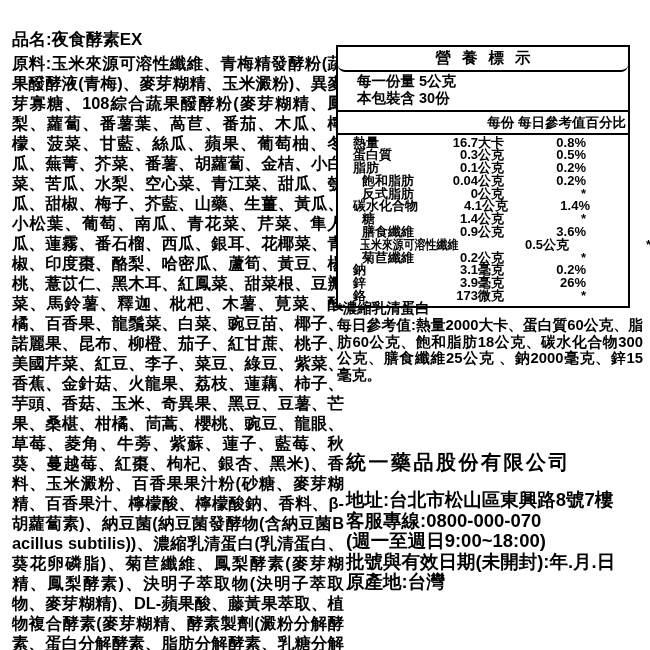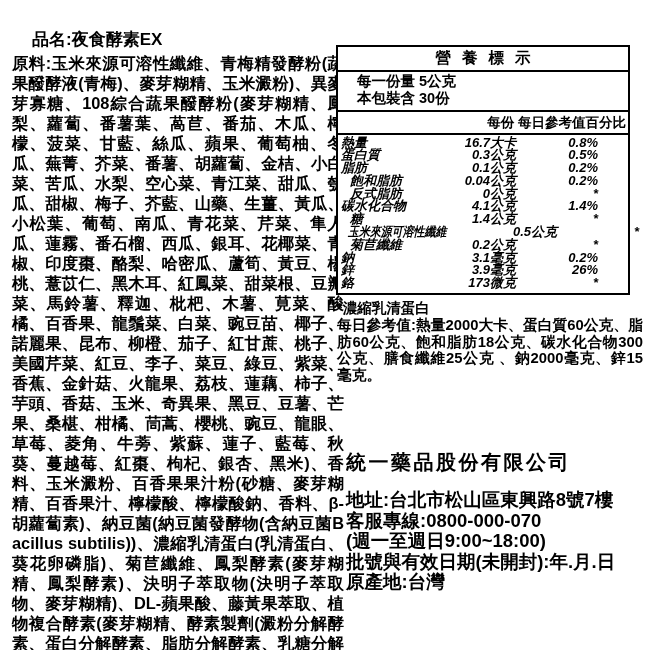--- a/index.html
+++ b/index.html
@@ -3,29 +3,29 @@
 <meta charset="utf-8">
 <style>
   html,body{margin:0;padding:0;background:#fff;}
   .page{
     position:relative;width:650px;height:650px;background:#ffffff;color:#000;
     font-family:"Liberation Sans","DejaVu Sans",sans-serif;font-weight:700;
     overflow:hidden;
   }
   
   .left-col{position:absolute;left:12px;top:30px;width:332px;}
-  .product-name{font-size:17px;line-height:20px;margin-bottom:3px;white-space:nowrap;margin-left:20px;}
+  .product-name{font-size:17px;line-height:20px;margin-bottom:3px;white-space:nowrap;}
   .ingredients{font-size:16.4px;line-height:20px;text-align:justify;word-break:break-all;}
   
   .ntable{position:absolute;left:336px;top:45px;width:294px;border:2.5px solid #000;box-sizing:border-box;background:#fff;}
-  .nt-title{font-size:15.5px;line-height:15.5px;padding:3px 17px 4px;text-align:center;letter-spacing:11px;text-indent:11px;border-bottom:2px solid #000;}
+  .nt-title{font-size:15.5px;line-height:15.5px;padding:3px 17px 4px;text-align:center;letter-spacing:11px;text-indent:11px;border-bottom:2px solid #000;border-radius:7px;}
   .nt-serving{border-bottom:2px solid #000;padding:1px 0 2px 19px;}
   .nt-serving div{font-size:14.5px;line-height:17.5px;white-space:nowrap;}
   .nt-header{font-size:13.5px;line-height:14px;text-align:right;padding:4px 2px 3px 0;border-bottom:2.5px solid #000;white-space:nowrap;}
-  .nt-body{padding:2px 0 3px;font-style:italic;}
+  .nt-body{padding:2px 12px 3px;}
   .nrow{display:grid;grid-template-columns:1fr 90px 112px;font-size:13px;line-height:12.8px;}
   .nrow .nlabel{padding-left:3px;white-space:nowrap;}
   .nrow.ind .nlabel{padding-left:12px;}
   .nrow .nlabel.squeeze{transform:scaleX(0.84);transform-origin:left center;}
   .nrow .nval{text-align:right;white-space:nowrap;}
   .nrow .npct{text-align:right;padding-right:30px;white-space:nowrap;}
   
   .note-footnote{position:absolute;left:337px;top:300px;font-size:14.5px;line-height:16px;white-space:nowrap;}
   .right-notes{position:absolute;left:337px;top:317px;width:306px;font-size:14.8px;line-height:16.6px;text-align:justify;word-break:break-all;}
   
@@ -82,20 +82,25 @@
         <span class="nlabel">碳水化合物</span>
         <span class="nval"><span>4.1</span><span>公克</span></span>
         <span class="npct">1.4%</span>
       </div>
       <div class="nrow ind">
         <span class="nlabel">糖</span>
         <span class="nval"><span>1.4</span><span>公克</span></span>
         <span class="npct">*</span>
       </div>
       <div class="nrow ind">
+        <span class="nlabel">膳食纖維</span>
+        <span class="nval"><span>0.9</span><span>公克</span></span>
+        <span class="npct">3.6%</span>
+      </div>
+      <div class="nrow ind">
         <span class="nlabel squeeze">玉米來源可溶性纖維</span>
         <span class="nval"><span>0.5</span><span>公克</span></span>
         <span class="npct">*</span>
       </div>
       <div class="nrow ind">
         <span class="nlabel">菊苣纖維</span>
         <span class="nval"><span>0.2</span><span>公克</span></span>
         <span class="npct">*</span>
       </div>
       <div class="nrow">

